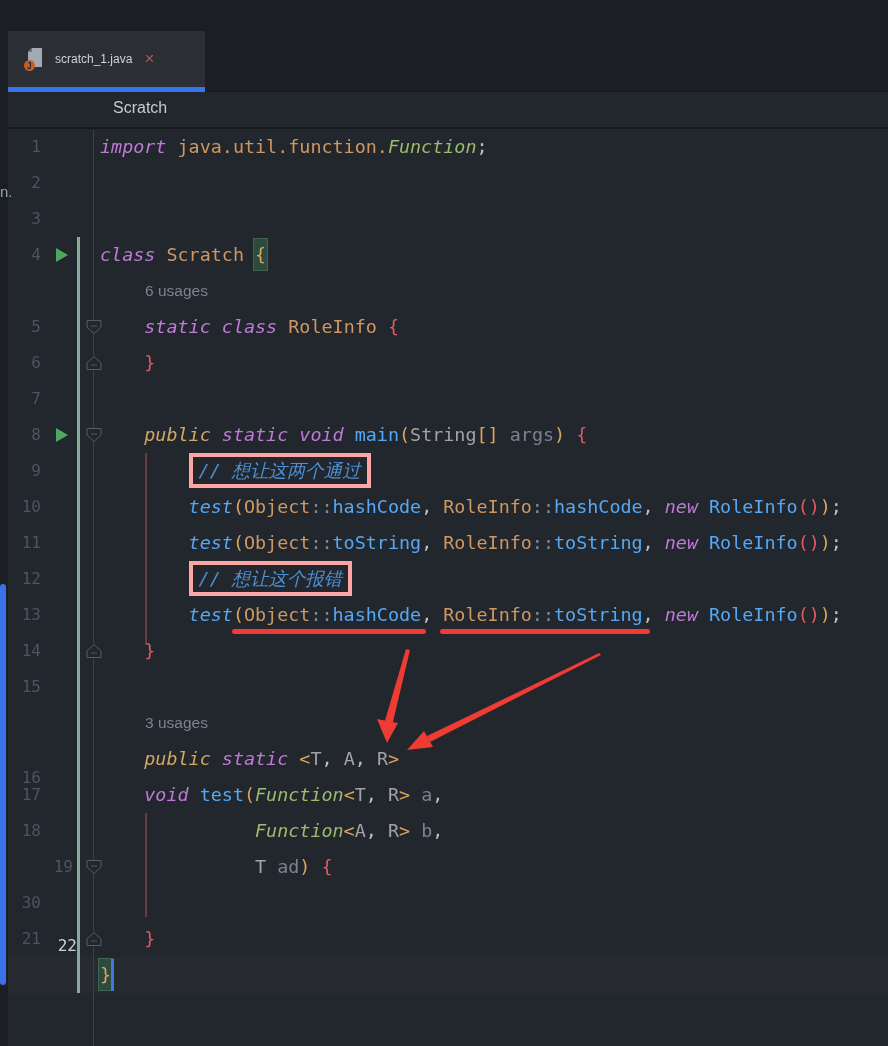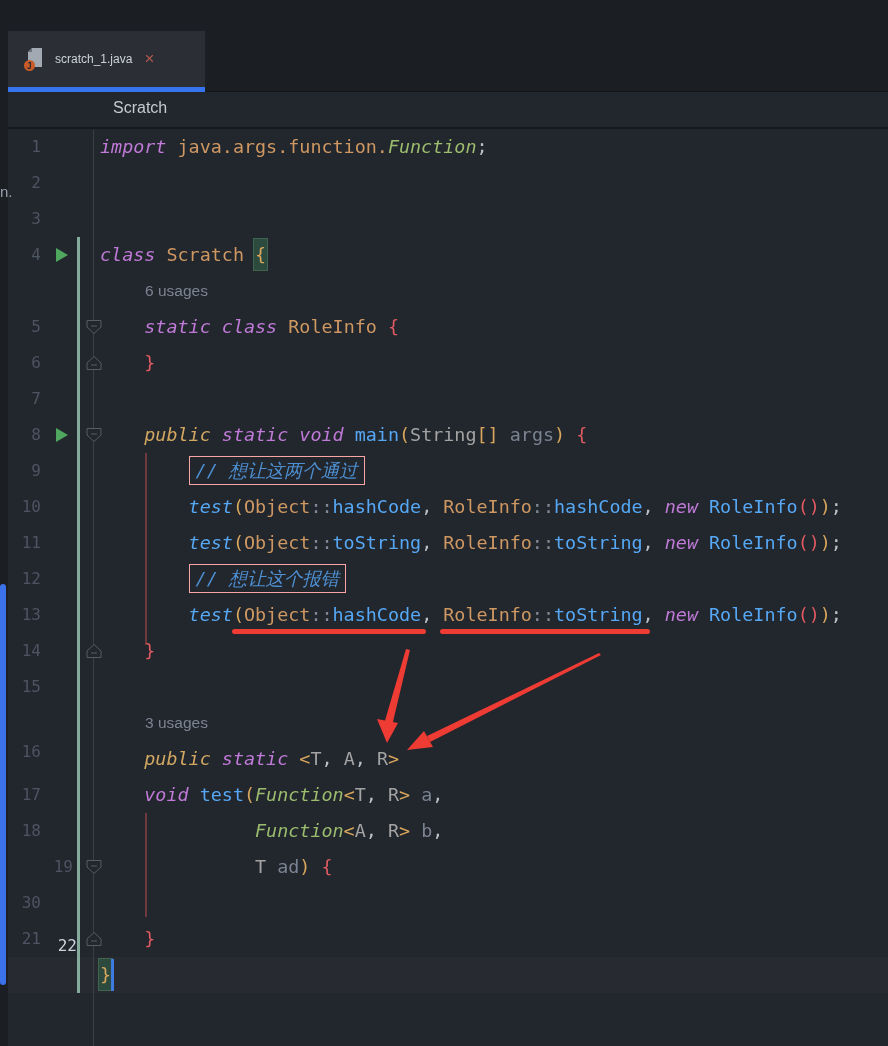--- a/index.html
+++ b/index.html
@@ -45,21 +45,21 @@
   .t-fnd{color:#56a8f5;}
   .t-fni{color:#56a8f5;font-style:italic;}
   .t-mref{color:#56a8f5;}
   .t-op{color:#808a98;}
   .t-pln{color:#bcc0c9;}
   .t-typ{color:#a3a3a3;}
   .t-par{color:#7a8391;}
   .t-bg{color:#d8a65c;}
   .t-bgh{color:#d8a65c;background:#2d4a3e;box-shadow:0 0 0 1px #3f6450;padding:5px 1px;margin:-5px -1px;}
   .t-br{color:#df5b61;}
-  .t-cmt{color:#4d8fd1;font-style:italic;border:1px solid #fca5a5;padding:3px 6px;}
+  .t-cmt{color:#4d8fd1;font-style:italic;border:4px solid #fca5a5;padding:3px 6px;}
 
   .caret{position:absolute;width:3px;background:#3f7ae0;z-index:4;}
   .overlay{position:absolute;left:0;top:0;z-index:7;pointer-events:none;}
 </style>
 </head>
 <body>
 
 <div id="app">
 
   <div class="side-strip">
@@ -88,21 +88,21 @@
   <div class="crumbrow">
     <span class="crumb">Scratch</span>
   </div>
 
   <div class="editor" id="editor">
     <div class="gutter-sep"></div>
     <div class="vcs-bar"></div>
     <div class="red-guide" style="top:323px;height:192px;"></div>
     <div class="red-guide" style="top:683px;height:104px;"></div>
   <div class="ln" style="top: -1px;">1</div>
-      <div class="code-row" style="top: -1px;"><span class="t-kw">import</span><span class="t-pln"> </span><span class="t-cls">java.args.function.</span><span class="t-ifc">Function</span><span class="t-pln">;</span></div>
+      <div class="code-row" style="top: -1px;"><span class="t-kw">import</span><span class="t-pln"> </span><span class="t-cls">java.util.function.</span><span class="t-ifc">Function</span><span class="t-pln">;</span></div>
       <div class="ln" style="top: 35px;">2</div>
       <div class="ln" style="top: 71px;">3</div>
       <div class="ln" style="top: 107px;">4</div>
       <div class="run-arrow" style="top: 118px;"></div>
       <div class="code-row" style="top: 107px;"><span class="t-kw">class</span><span class="t-pln"> </span><span class="t-cls">Scratch</span><span class="t-pln"> </span><span class="t-bgh">{</span></div>
       <div class="inlay" style="top: 143px;">6 usages</div>
       <div class="ln" style="top: 179px;">5</div>
       <div class="fold-ic" style="top: 189px;"><svg width="18" height="16" viewBox="0 0 18 16">
           <path d="M2 1.5 H16 V8 L9 14.5 L2 8 Z" fill="#22262d" stroke="#565c66"></path>
           <line x1="6" y1="7" x2="12" y2="7" stroke="#565c66"></line>
@@ -133,21 +133,21 @@
       <div class="ln" style="top: 467px;">13</div>
       <div class="code-row" style="top: 467px;"><span class="t-pln">        </span><span class="t-fni">test</span><span class="t-bg">(</span><span class="t-cls">Object</span><span class="t-op">::</span><span class="t-mref">hashCode</span><span class="t-pln">, </span><span class="t-cls">RoleInfo</span><span class="t-op">::</span><span class="t-mref">toString</span><span class="t-pln">, </span><span class="t-kw">new</span><span class="t-pln"> </span><span class="t-mref">RoleInfo</span><span class="t-br">()</span><span class="t-bg">)</span><span class="t-pln">;</span></div>
       <div class="ln" style="top: 503px; text-align: right;">14</div>
       <div class="fold-ic" style="top: 513px;"><svg width="18" height="16" viewBox="0 0 18 16">
           <path d="M2 14.5 H16 V8 L9 1.5 L2 8 Z" fill="#22262d" stroke="#565c66"></path>
           <line x1="6" y1="10" x2="12" y2="10" stroke="#565c66"></line>
         </svg></div>
       <div class="code-row" style="top: 503px;"><span class="t-pln">    </span><span class="t-br">}</span></div>
       <div class="ln" style="top: 539px;">15</div>
       <div class="inlay" style="top: 575px;">3 usages</div>
-      <div class="ln" style="top: 604px;">16</div>
+      <div class="ln" style="top: 630px;">16</div>
       <div class="code-row" style="top: 611px;"><span class="t-pln">    </span><span class="t-pub">public</span><span class="t-pln"> </span><span class="t-kw">static</span><span class="t-pln"> </span><span class="t-bg">&lt;</span><span class="t-typ">T</span><span class="t-pln">, </span><span class="t-typ">A</span><span class="t-pln">, </span><span class="t-typ">R</span><span class="t-bg">&gt;</span></div>
       <div class="ln" style="top: 647px;">17</div>
       <div class="code-row" style="top: 647px;"><span class="t-pln">    </span><span class="t-kw">void</span><span class="t-pln"> </span><span class="t-fnd">test</span><span class="t-bg">(</span><span class="t-ifc">Function</span><span class="t-bg">&lt;</span><span class="t-typ">T</span><span class="t-pln">, </span><span class="t-typ">R</span><span class="t-bg">&gt;</span><span class="t-pln"> </span><span class="t-par">a</span><span class="t-pln">,</span></div>
       <div class="ln" style="top: 683px;">18</div>
       <div class="code-row" style="top: 683px;"><span class="t-pln">              </span><span class="t-ifc">Function</span><span class="t-bg">&lt;</span><span class="t-typ">A</span><span class="t-pln">, </span><span class="t-typ">R</span><span class="t-bg">&gt;</span><span class="t-pln"> </span><span class="t-par">b</span><span class="t-pln">,</span></div>
       <div class="ln" style="top: 719px; padding-left: 32px;">19</div>
       <div class="fold-ic" style="top: 729px;"><svg width="18" height="16" viewBox="0 0 18 16">
           <path d="M2 1.5 H16 V8 L9 14.5 L2 8 Z" fill="#22262d" stroke="#565c66"></path>
           <line x1="6" y1="7" x2="12" y2="7" stroke="#565c66"></line>
         </svg></div>

